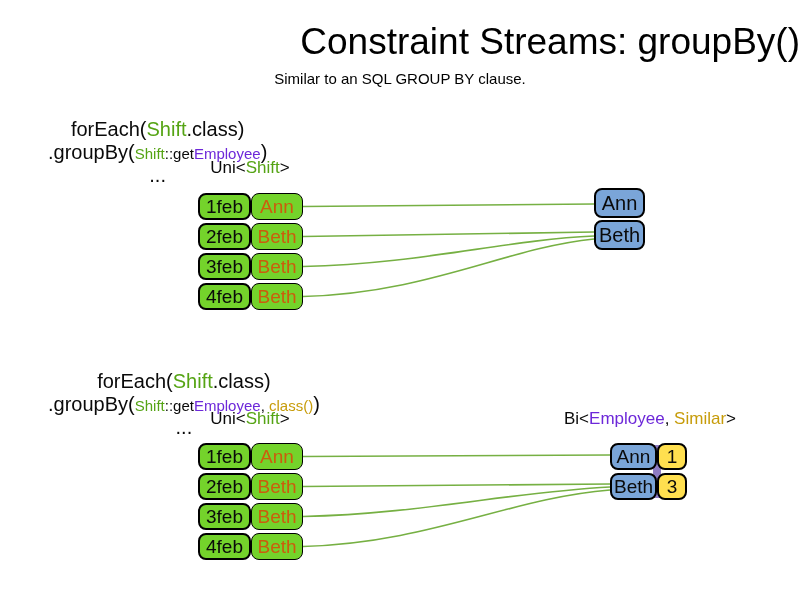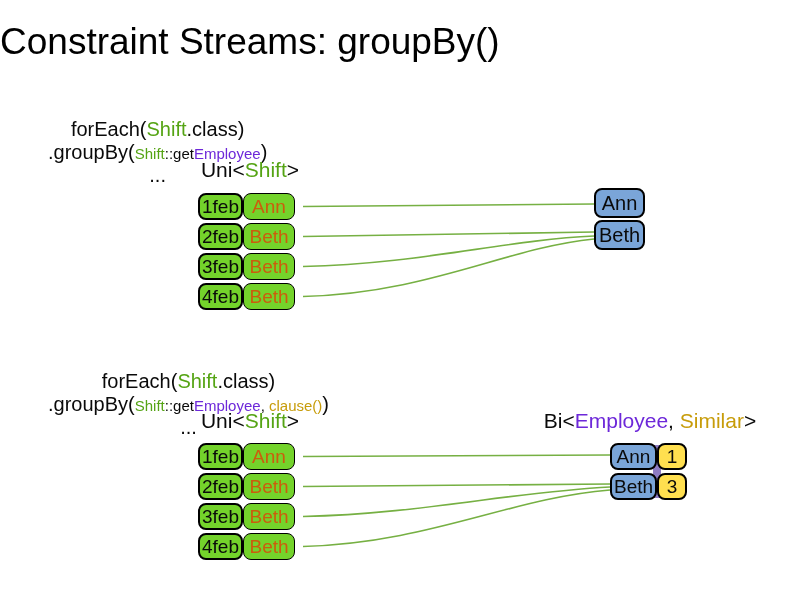--- a/index.html
+++ b/index.html
@@ -7,48 +7,48 @@
     position:relative; width:800px; height:600px; background:#ffffff;
     font-family:"Liberation Sans", sans-serif; color:#000; overflow:hidden;
   }
   
   .c-black  { color:#0a0a0a; }
   .c-green  { color:#55a414; }
   .c-blue   { color:#6d28d9; }
   .c-gold   { color:#c79c0a; }
 
   
-  .title    { position:absolute; top:21px; left:0; width:800px; text-align:left; font-size:37px; }
+  .title    { position:absolute; top:21px; left:0; width:800px; text-align:right; font-size:37px; }
   .subtitle { position:absolute; top:70px; left:0; width:800px; text-align:center; font-size:15px; }
 
   
   .flow { position:absolute; left:48px; height:26px; display:flex; align-items:center; white-space:pre;flex-direction:column; }
   .flow1 { top:118px; }
   .flow2 { top:370px; }
   .code    { font-size:20px; }
   .code-sm { font-size:15px; }
   .dash-green  { width:50px;  height:2px;   background:#76b043; margin:0 9px; }
   .line-blue   { width:175px; height:1.5px; background:#7a97c9; margin:0 6px; }
   .line-purple { width:114px; height:1.5px; background:#a08cc8; margin:0 6px; }
 
   
-  .stream-label { position:absolute; font-size:21px; text-align:center; white-space:pre; }
+  .stream-label { position:absolute; font-size:17px; text-align:center; white-space:pre; }
   .lbl-uni-shift-1    { top:158px; left:150px; width:200px; }
   .lbl-uni-employee   { top:158px; left:518px; width:200px; }
   .lbl-uni-shift-2    { top:409px; left:150px; width:200px; }
   .lbl-bi-emp-int     { top:409px; left:540px; width:220px; }
 
   
   .shift-table { position:absolute; left:198px; display:flex; flex-direction:column; gap:3px; }
   .table1 { top:193px; }
   .table2 { top:443px; }
   .shift-row { display:flex; height:27px; }
   .cell { box-sizing:border-box; background:#74d32b; border-radius:8px;
           display:flex; align-items:center; justify-content:center; font-size:19px; }
-  .cell-date { width:45px; border:2.5px solid #000; color:#0a0a0a; }
+  .cell-date { width:53px; border:2.5px solid #000; color:#0a0a0a; }
   .cell-name { width:52px; border:1.5px solid #000; color:#cb5d0d; }
 
   
   .emp-stack { position:absolute; left:594px; top:188px; display:flex; flex-direction:column; gap:2px; }
   .emp-box { box-sizing:border-box; width:51px; height:30px; background:#7aa5d8; border:2px solid #000;
              border-radius:8px; display:flex; align-items:center; justify-content:center; font-size:20px; color:#0a0a0a; }
 
   
   .pair-stack { position:absolute; left:610px; top:443px; display:flex; flex-direction:column; gap:3px; }
   .pair-stack::before { content:""; position:absolute; left:43px; top:2px; bottom:2px; width:8px;
@@ -74,20 +74,21 @@
       <path d="M303,266.5 C420,264 505,240 594,236"></path>
       <path d="M303,296.5 C430,293 505,248 594,239"></path>
       <path d="M303,456.5 L610,455"></path>
       <path d="M303,486.5 L610,484"></path>
       <path d="M303,516.5 C420,514 510,492 610,487"></path>
       <path d="M303,546.5 C430,543 510,498 610,490"></path>
     </g>
   </svg>
 
   <div class="title">Constraint Streams: groupBy()</div>
+  <div class="subtitle">Similar to an SQL GROUP BY clause.</div>
 
   <div class="flow flow1">
     <span class="code"><span class="c-black">forEach(</span><span class="c-green">Shift</span><span class="c-black">.class)</span></span>
     <div class="dash-green"></div>
     <span class="code"><span class="c-black">.groupBy(</span><span class="code-sm c-green">Shift</span><span class="code-sm c-black">::get</span><span class="code-sm c-blue">Employee</span><span class="c-black">)</span></span>
     <div class="line-blue"></div>
     <span class="code c-black">...</span>
   </div>
 
   <div class="stream-label lbl-uni-shift-1"><span class="c-black">Uni&lt;</span><span class="c-green">Shift</span><span class="c-black">&gt;</span></div>
@@ -112,21 +113,21 @@
   </div>
 
   <div class="emp-stack">
     <div class="emp-box">Ann</div>
     <div class="emp-box">Beth</div>
   </div>
 
   <div class="flow flow2">
     <span class="code"><span class="c-black">forEach(</span><span class="c-green">Shift</span><span class="c-black">.class)</span></span>
     <div class="dash-green"></div>
-    <span class="code"><span class="c-black">.groupBy(</span><span class="code-sm c-green">Shift</span><span class="code-sm c-black">::get</span><span class="code-sm c-blue">Employee</span><span class="code-sm c-black">, </span><span class="code-sm c-gold">clause()</span><span class="c-black">)</span></span>
+    <span class="code"><span class="c-black">.groupBy(</span><span class="code-sm c-green">Shift</span><span class="code-sm c-black">::get</span><span class="code-sm c-blue">Employee</span><span class="code-sm c-black">, </span><span class="code-sm c-gold">class()</span><span class="c-black">)</span></span>
     <div class="line-purple"></div>
     <span class="code c-black">...</span>
   </div>
 
   <div class="stream-label lbl-uni-shift-2"><span class="c-black">Uni&lt;</span><span class="c-green">Shift</span><span class="c-black">&gt;</span></div>
   <div class="stream-label lbl-bi-emp-int"><span class="c-black">Bi&lt;</span><span class="c-blue">Employee</span><span class="c-black">, </span><span class="c-gold">Similar</span><span class="c-black">&gt;</span></div>
 
   <div class="shift-table table2">
     <div class="shift-row">
         <div class="cell cell-date">1feb</div>

